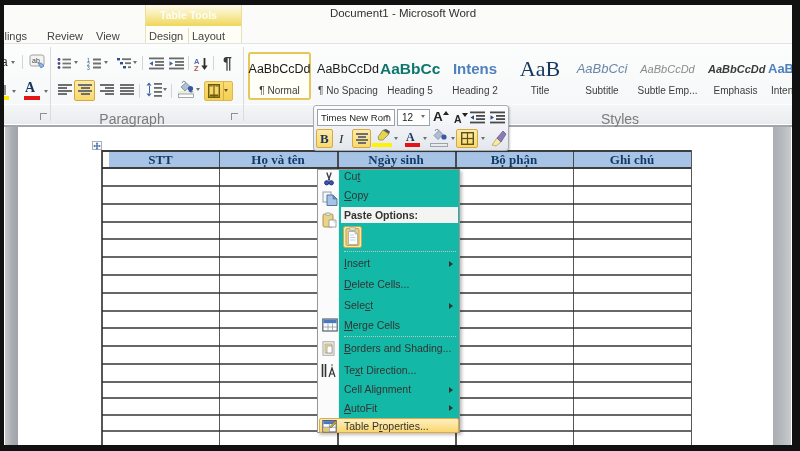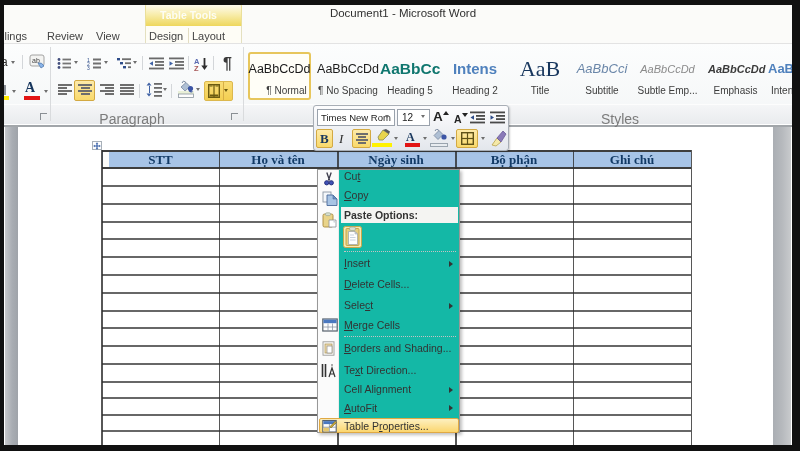--- a/index.html
+++ b/index.html
@@ -179,21 +179,21 @@
 <svg class="abs" style="left:208px;top:84px;" width="12" height="14" viewBox="0 0 12 14">
   <rect x="0.7" y="0.7" width="10.6" height="12.6" fill="none" stroke="#6b5a10" stroke-width="1.4"></rect>
   <line x1="6" y1="0" x2="6" y2="14" stroke="#6b5a10" stroke-width="1.2"></line>
   <path d="M1.5 2 H4.5 M7.5 2 H10.5" stroke="#6b5a10" stroke-width="1"></path>
   <rect x="1.8" y="10.5" width="8.4" height="2" fill="#6b5a10"></rect>
 </svg>
 <div class="dd" style="left:224px;top:88.5px;border-top-color:#6b5a10;"></div>
 
 <div class="abs" style="left:248px;top:52px;width:63px;height:48px;background:#fffef7;border:2px solid #e7c65c;border-radius:3px;"></div>
 <div class="sprev" style="left:248px;width:63px;font-size:12.5px;color:#1a1a1a;">AaBbCcDd</div>
-<div class="sname" style="left:255px;width:63px;">¶ Normal</div>
+<div class="sname" style="left:248px;width:63px;">¶ Normal</div>
 <div class="sprev" style="left:313px;width:70px;font-size:12.5px;color:#1a1a1a;">AaBbCcDd</div>
 <div class="sname" style="left:313px;width:70px;">¶ No Spacing</div>
 <div class="sprev" style="left:380px;width:60px;font-size:15.5px;color:#0f766e;font-weight:bold;">AaBbCс</div>
 <div class="sname" style="left:380px;width:60px;">Heading 5</div>
 <div class="sprev" style="left:445px;width:60px;font-size:15px;color:#4f81bd;font-weight:bold;">Intens</div>
 <div class="sname" style="left:445px;width:60px;">Heading 2</div>
 <div class="sprev" style="left:516px;width:48px;font-size:22px;color:#17365d;font-family:'Liberation Serif',serif;">AaB</div>
 <div class="sname" style="left:516px;width:48px;">Title</div>
 <div class="sprev" style="left:570px;width:64px;font-size:13px;color:#6a86a8;font-style:italic;">AaBbCcі</div>
 <div class="sname" style="left:570px;width:64px;">Subtitle</div>

